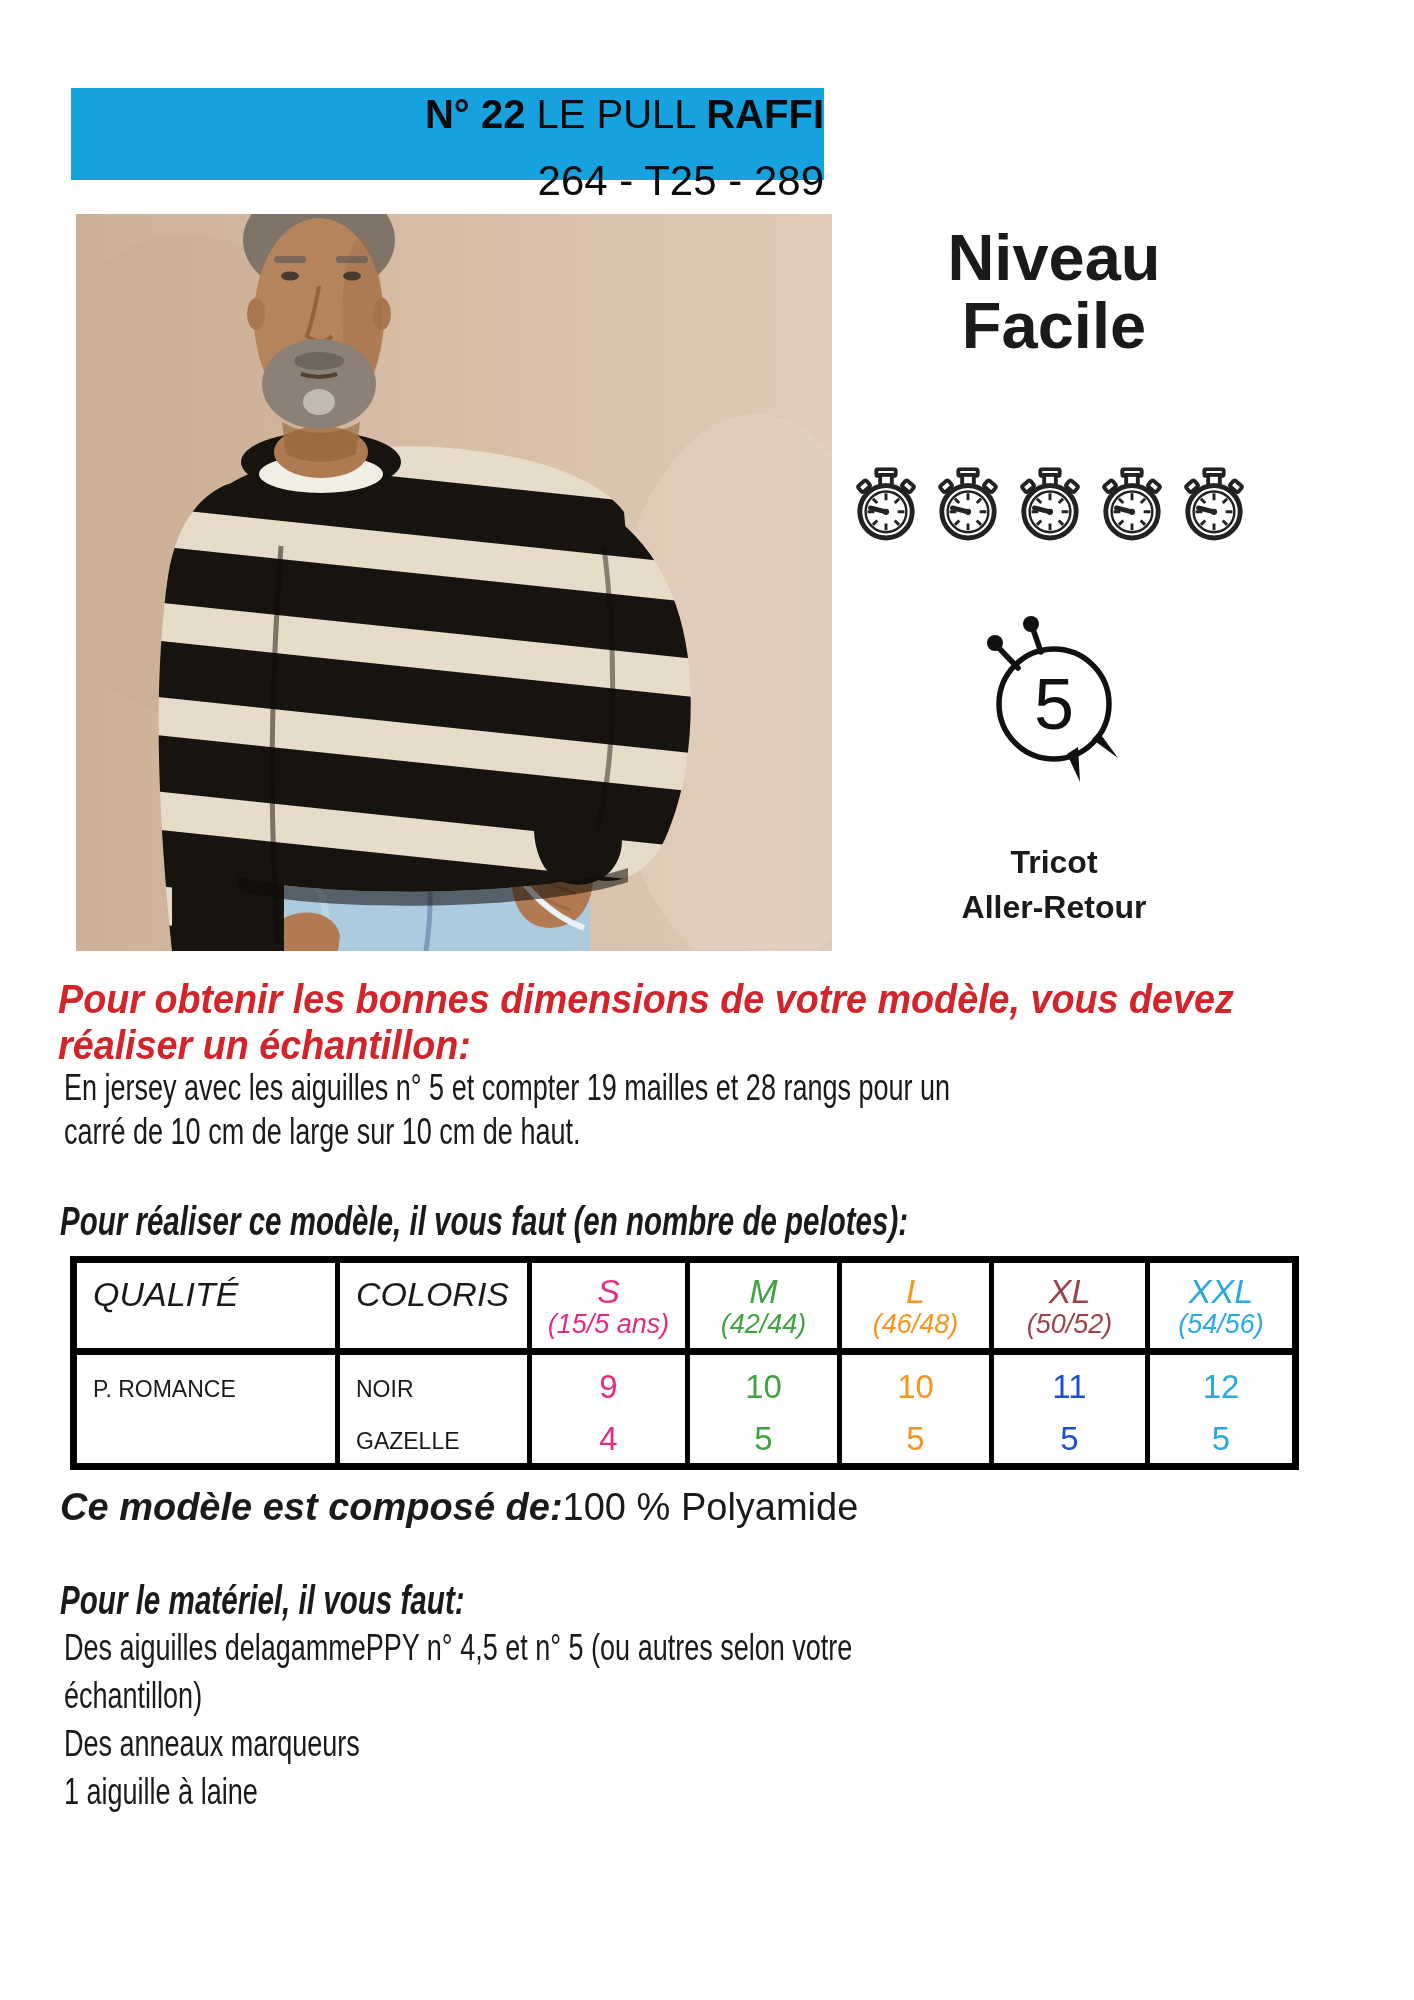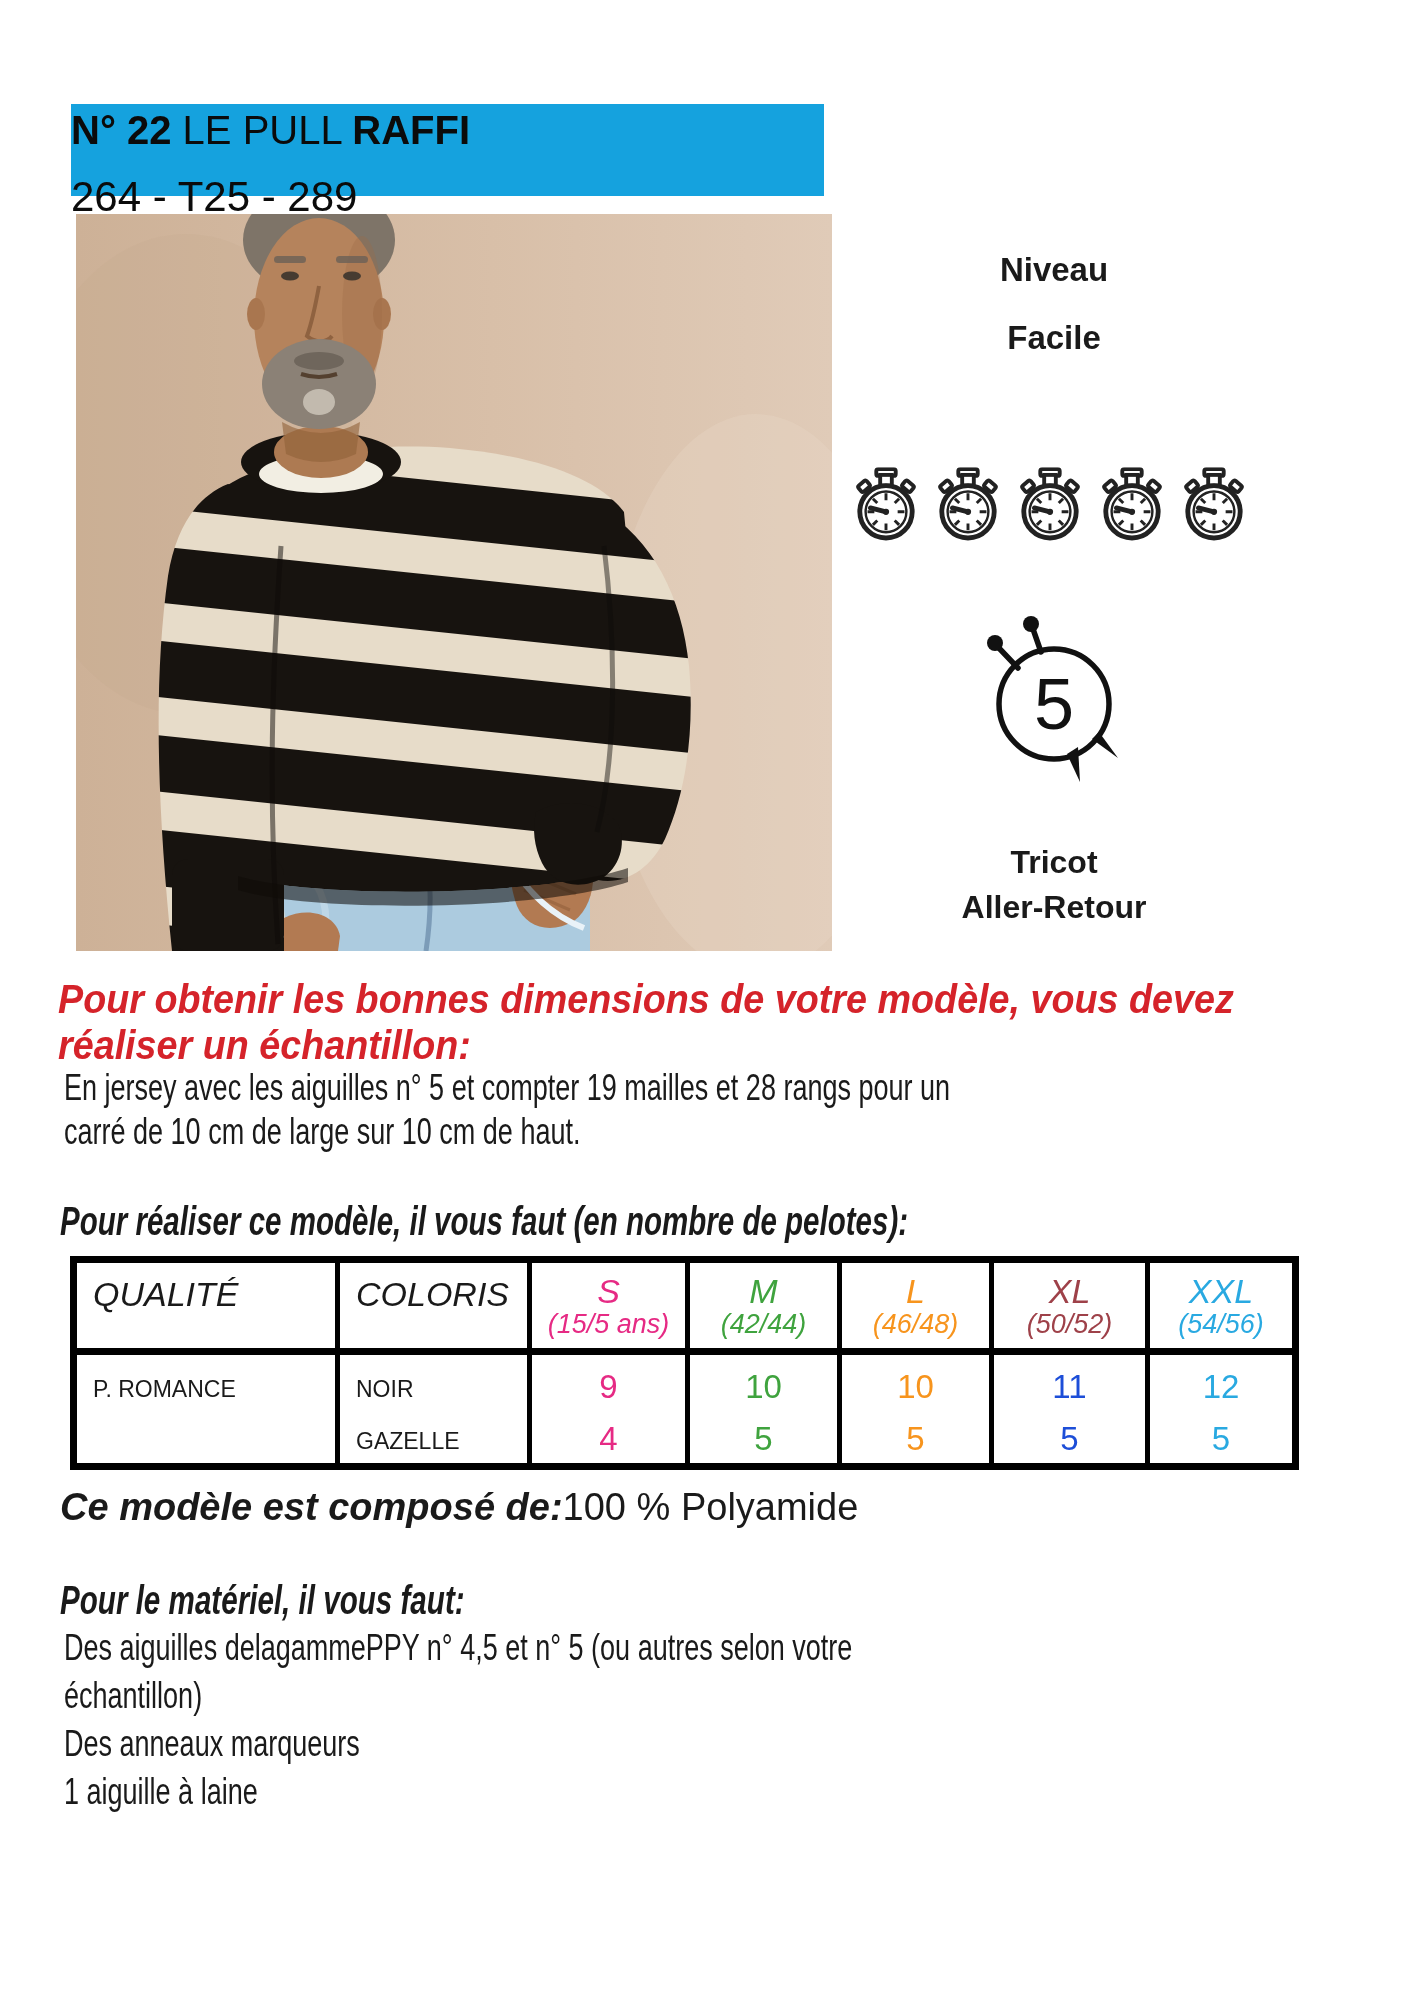--- a/index.html
+++ b/index.html
@@ -2,32 +2,32 @@
 <html><head>
 <meta charset="utf-8">
 <style>
   * { margin:0; padding:0; box-sizing:border-box; }
   html,body { background:#ffffff; }
   body { font-family:"Liberation Sans","DejaVu Sans",sans-serif; color:#1a1a1a; }
   .page { position:relative; width:1414px; height:2000px; background:#fff; overflow:hidden; }
 
   
   .banner { position:absolute; left:71px; top:88px; width:753px; height:92px;
-            background:#15A2DE; text-align:left;margin-top:16px; }
+            background:#15A2DE; text-align:right; }
   .banner-title { margin-top:4px; font-size:40px; line-height:44px; color:#0b0b0b; }
   .banner-title .b { font-weight:bold; }
   .banner-ref { margin-top:26px; font-size:42px; line-height:38px; color:#0b0b0b; }
 
   
   .photo { position:absolute; left:76px; top:214px; width:756px; height:737px; }
   .photo svg { display:block; }
 
   
-  .niveau { position:absolute; left:884px; top:236px; width:340px; text-align:center;
-            font-size:33px; font-weight:bold; line-height:68px; }
+  .niveau { position:absolute; left:884px; top:224px; width:340px; text-align:center;
+            font-size:65px; font-weight:bold; line-height:68px; }
   .timers { position:absolute; left:853px; top:466px; display:flex; gap:16px; }
   .timers svg { width:66px; height:78px; }
   .needle-badge { position:absolute; left:962px; top:606px; }
   .technique { position:absolute; left:884px; top:840px; width:340px; text-align:center;
                font-size:32px; font-weight:bold; line-height:45px; }
 
   
   .red-head { position:absolute; left:58px; top:976px; font-size:41px; font-weight:bold;
               font-style:italic; color:#D5232A; line-height:46px; white-space:nowrap;
               transform:scaleX(0.92); transform-origin:0 0; }

